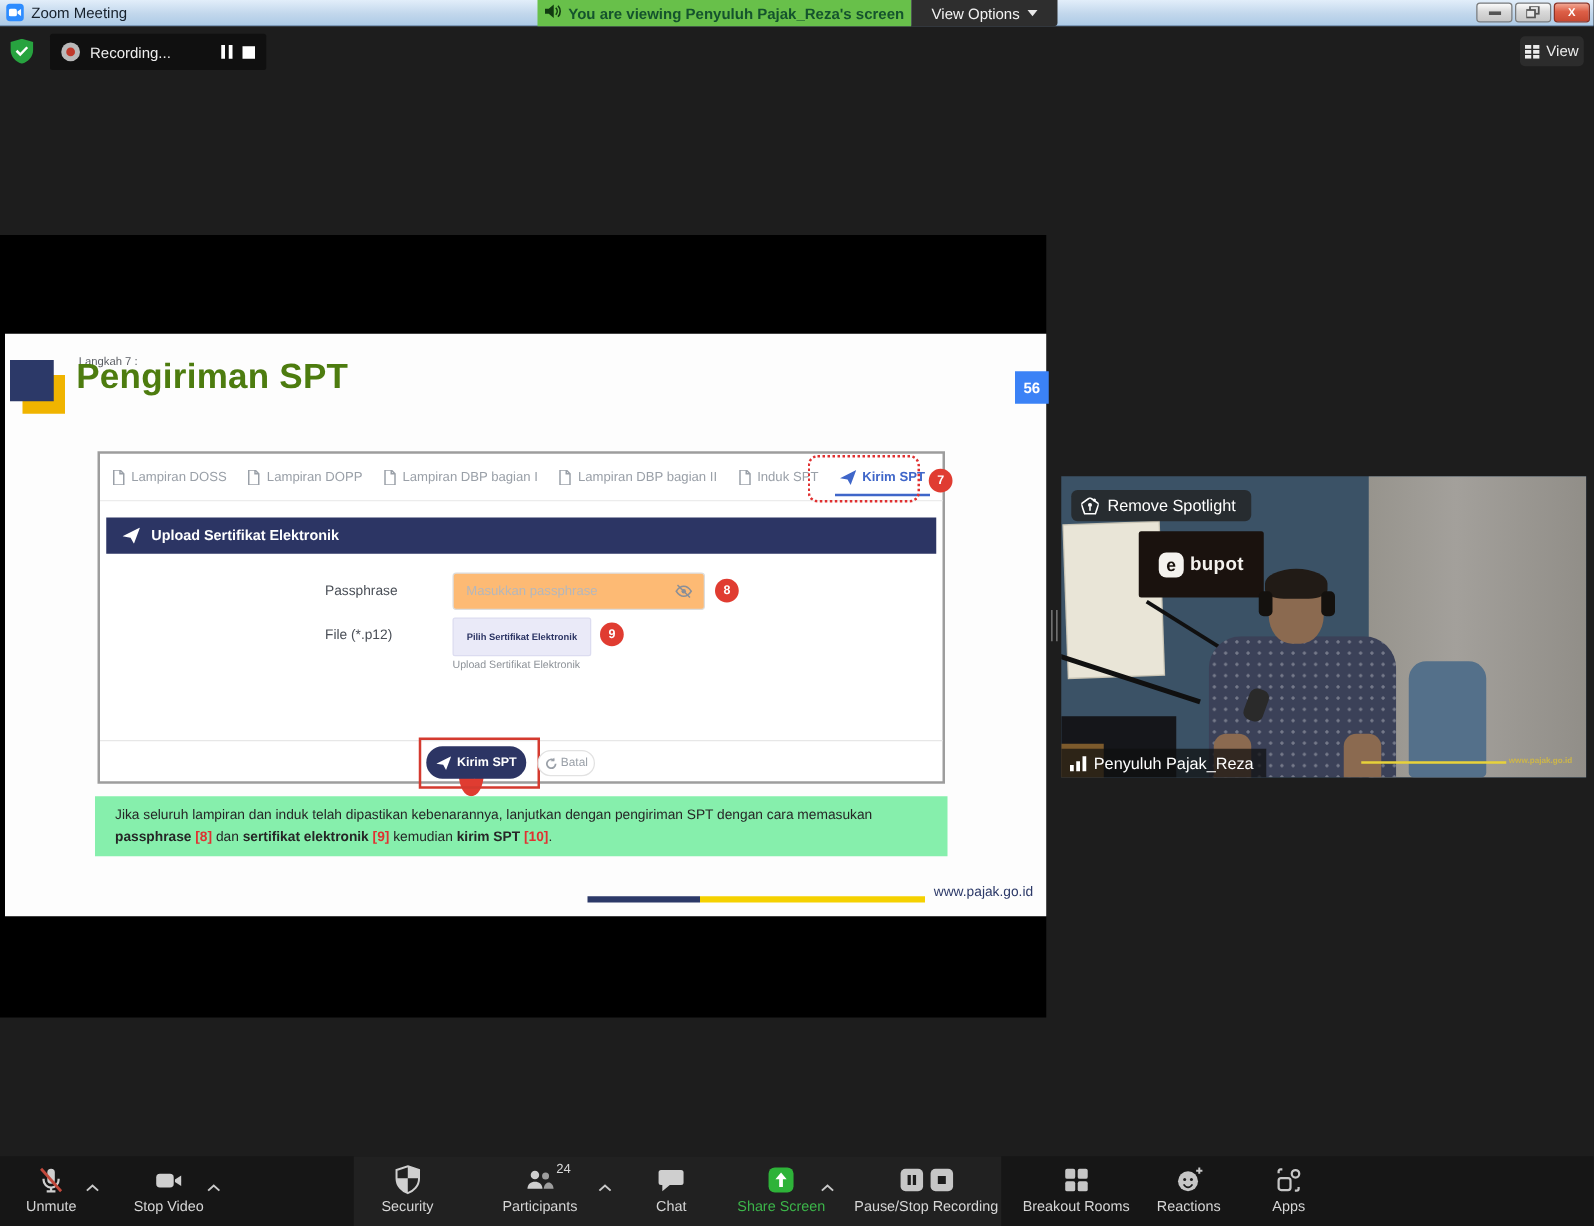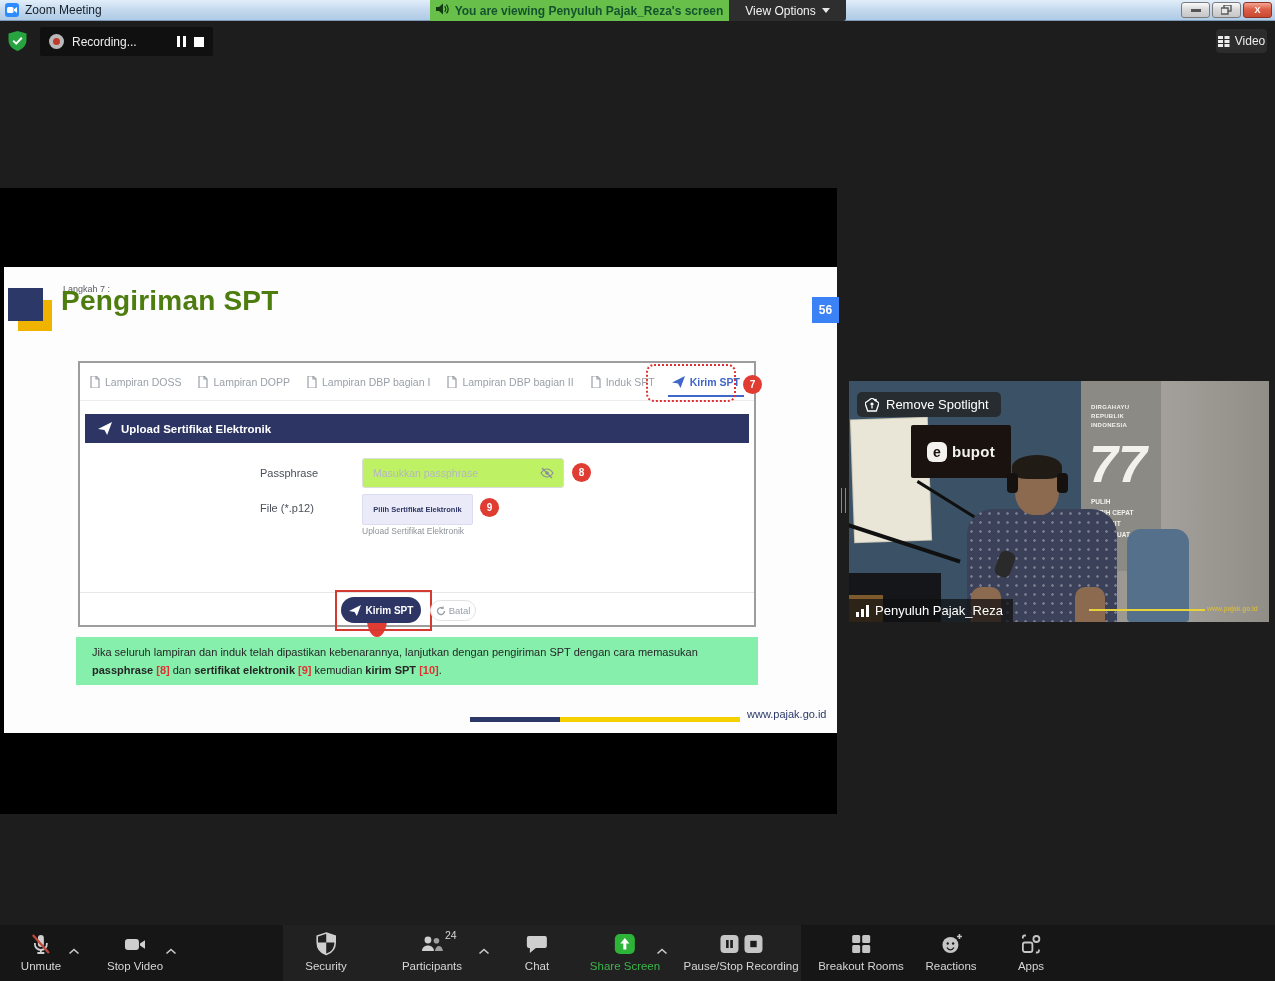--- a/index.html
+++ b/index.html
@@ -61,21 +61,21 @@
   .dotted-box { left:566px; top:1px; width:90px; height:38px; border:2px dotted #e03131; border-radius:8px; }
   .badge { border-radius:50%; background:#e03c31; color:#fff; font-weight:bold;
     display:flex; align-items:center; justify-content:center; }
   .badge.b7 { left:663px; top:12px; width:19px; height:19px; font-size:10px; }
   .panel-header { left:5px; top:51px; right:5px; height:29px; background:#2c3564; color:#fff;
     display:flex; align-items:center; gap:9px; padding-left:13px; font-size:11.5px; font-weight:bold; }
   .form-label { font-size:11px; color:#4a4f57; }
   .lbl-pass { left:180px; top:104px; }
   .lbl-file { left:180px; top:139px; }
   .pass-input { left:282px; top:95px; width:202px; height:30px; border:1px solid #dcdcdc; border-radius:3px;
-    font-size:10.5px; color:#555; padding:0 26px 0 10px; background:#bef264; font-family:"Liberation Sans",sans-serif; }
+    font-size:10.5px; color:#555; padding:0 26px 0 10px; background:#fdba74; font-family:"Liberation Sans",sans-serif; }
   .pass-input::placeholder { color:#b3b7bd; }
   .eye-icon { left:460px; top:104px; font-size:11px; color:#8a8f98; }
   .badge.b8 { left:492px; top:100px; width:19px; height:19px; font-size:10px; }
   .file-btn { left:282px; top:131px; width:111px; height:31px; background:#eaeaf8; border:1px solid #dcdcf0;
     color:#2c3564; font-size:7.5px; font-weight:bold; display:flex; align-items:center; justify-content:center; border-radius:2px; }
   .badge.b9 { left:400px; top:135px; width:19px; height:19px; font-size:10px; }
   .file-helper { left:282px; top:163px; font-size:8.5px; color:#8d9298; }
   .panel-footer-line { left:0; top:229px; width:100%; height:1px; background:#e7e7e7; }
   .badge.b10 { left:247px; top:238px; width:20px; height:36px; font-size:10px;margin-left:40px; }
   .red-outline { left:255px; top:227px; width:97px; height:41px; border:2px solid #d43a2f; }
@@ -202,21 +202,21 @@
 </div>
 <div class="abs view-btn">
   <svg width="12" height="11" viewBox="0 0 12 11">
       <rect x="0" y="0" width="5" height="3" fill="#ececec"></rect>
       <rect x="6.5" y="0" width="5" height="3" fill="#ececec"></rect>
       <rect x="0" y="4" width="5" height="3" fill="#ececec"></rect>
       <rect x="6.5" y="4" width="5" height="3" fill="#ececec"></rect>
       <rect x="0" y="8" width="5" height="3" fill="#ececec"></rect>
       <rect x="6.5" y="8" width="5" height="3" fill="#ececec"></rect>
     </svg>
-  <span>Video</span>
+  <span>View</span>
 </div>
 
 <div class="abs share-black"></div>
 <div class="abs slide">
 
   <div class="abs deco-yellow"></div>
   <div class="abs deco-navy"></div>
   <div class="abs step-label">Langkah 7 :</div>
   <div class="abs slide-title">Pengiriman SPT</div>
   <div class="abs page-badge">56</div>
@@ -317,30 +317,20 @@
 
   <div class="abs pbar-navy"></div>
   <div class="abs pbar-yellow"></div>
   <div class="abs site-text">www.pajak.go.id</div>
 </div>
 
 <div class="abs sep-handle"></div>
 
 <div class="abs video">
   <div class="abs curtain"></div>
-  <div class="abs banner">
-    <div class="banner-small"><span>DIRGAHAYU</span><br><span>REPUBLIK INDONESIA</span></div>
-    <div class="banner-77">77</div>
-    <div class="banner-lines">
-      <span>PULIH</span><br>
-      <span>LEBIH CEPAT</span><br>
-      <span>BANGKIT</span><br>
-      <span>LEBIH KUAT</span>
-    </div>
-  </div>
   <div class="abs flipchart"></div>
   <div class="abs tv">
     <span class="tv-e">e</span>
     <span class="tv-text">bupot</span>
   </div>
   <div class="abs chair"></div>
   <div class="abs mic-arm1"></div>
   <div class="abs mic-arm2"></div>
   <div class="abs person-body"></div>
   <div class="abs arm-l"></div>

